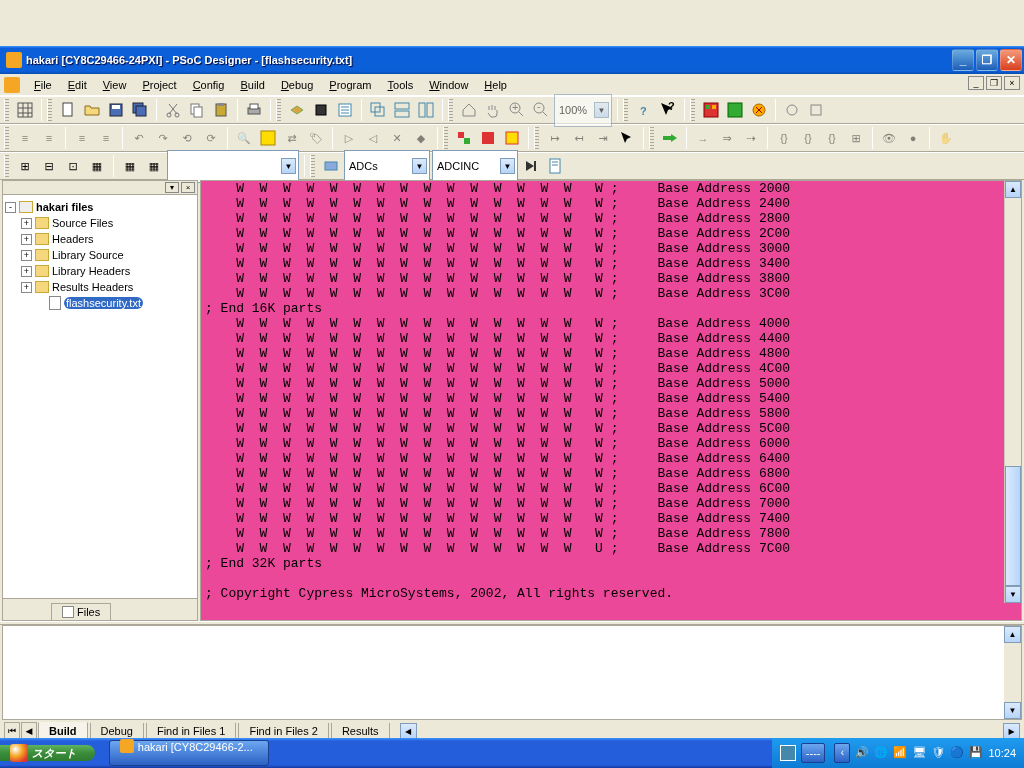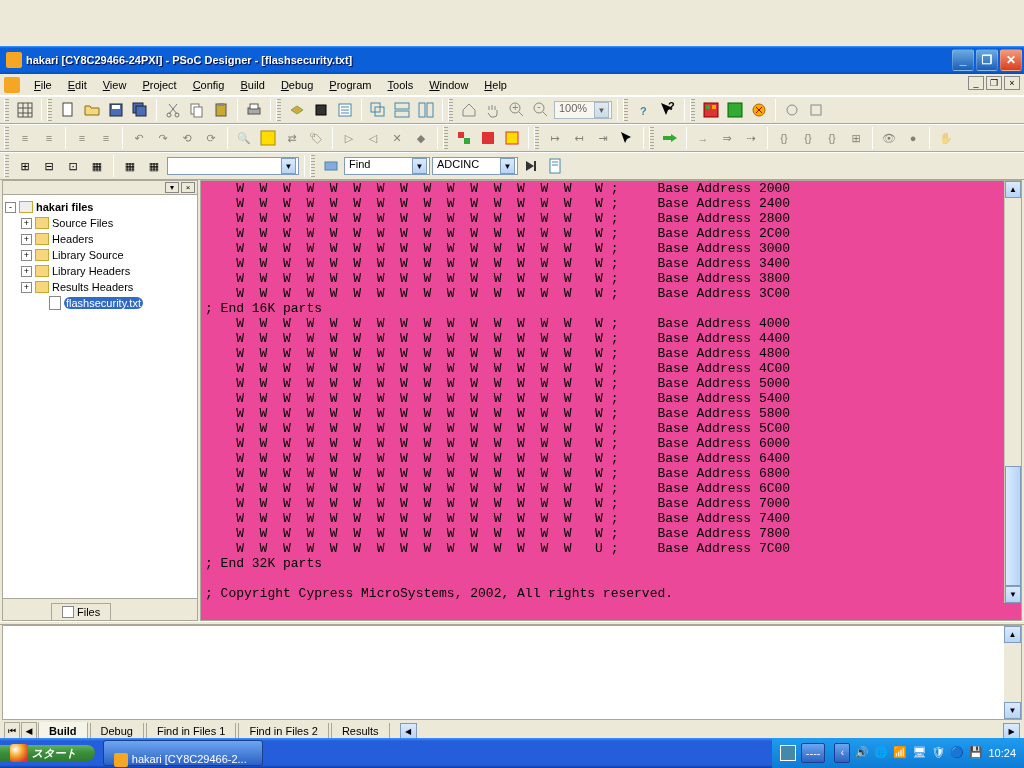--- a/index.html
+++ b/index.html
@@ -20,21 +20,21 @@
 .menubar .mitem u { text-decoration:underline; }
 .mdi-ctrl { position:absolute; right:4px; top:2px; display:flex; gap:2px;}
 .mdi-ctrl span { width:16px; height:14px; border:1px solid #888; background:#ece9d8; font-size:9px; display:flex; align-items:center; justify-content:center;}
 
 
 .toolrow { height:28px; background:#ece9d8; border-top:1px solid #fff; border-bottom:1px solid #aca899; display:flex; align-items:center; padding:0 4px; gap:2px; }
 .grip { width:5px; height:22px; background:repeating-linear-gradient(#aca899 0 1px,transparent 1px 3px); margin-right:3px; border-left:1px solid #fff;}
 .tbtn { width:22px; height:22px; display:flex; align-items:center; justify-content:center; cursor:default; }
 .tbtn svg { width:16px; height:16px; }
 .tsep { width:1px; height:22px; background:#aca899; margin:0 3px; border-right:1px solid #fff; }
-.combo { height:18px; border:1px solid #7f9db9; background:#fff; display:flex; align-items:flex-start; padding:0 2px 0 4px; }
+.combo { height:33px; border:1px solid #7f9db9; background:#fff; display:flex; align-items:center; padding:0 2px 0 4px; }
 .combo .carrow { width:15px; height:16px; background:linear-gradient(#dbeafd,#b7d4f8); border:1px solid #7f9db9; display:flex; align-items:center; justify-content:center; font-size:8px; margin-left:auto;}
 .gray .tbtn { opacity:.45; }
 
 
 .mainarea { display:flex; height:441px; }
 .sidebar { width:196px; border:1px solid #aca899; background:#fff; display:flex; flex-direction:column; margin:0 2px; position:relative;}
 .sidebar-hdr { height:14px; background:#ece9d8; border-bottom:1px solid #aca899; display:flex; justify-content:flex-end; align-items:center; padding:0 2px; gap:2px;}
 .sidebar-hdr span { width:14px; height:11px; border:1px solid #888; background:#ece9d8; font-size:8px; text-align:center; line-height:9px;}
 .tree { flex:1; background:#fff; padding:4px 2px; overflow:hidden; }
 .tree-row { display:flex; align-items:center; height:16px; white-space:nowrap; }
@@ -65,21 +65,21 @@
 .out-tabs .otab.active { font-weight:bold; background:#f5f3ea; border-top:1px solid #f5f3ea; margin-top:-1px; }
 .out-tabs .hscr { flex:1; margin-left:8px; height:17px; background:#ece9d8; display:flex;}
 .out-tabs .hscr div {width:17px; background:linear-gradient(#dbeafd,#b7d4f8); border:1px solid #7f9db9; font-size:8px; text-align:center; line-height:15px;}
 
 .statusbar { height:20px; background:#ece9d8; border-top:1px solid #fff; padding:2px 6px; font-size:11px;}
 
 
 .taskbar { position:absolute; bottom:0; left:0; right:0; height:30px; background:linear-gradient(to bottom,#3d95ff 0%,#245edb 10%,#245edb 90%,#14399f 100%); display:flex; align-items:center; }
 .startbtn { height:16px; background:linear-gradient(to bottom,#5fb35f 0%,#3a8e3a 50%,#2f7c2f 100%); color:#fff; font-weight:bold; font-style:italic; padding:0 18px 0 10px; display:flex; align-items:center; font-size:14px; border-radius:0 8px 8px 0; gap:4px;}
 .startbtn::before { content:""; width:18px; height:18px; background:radial-gradient(circle at 30% 30%,#fff,#f5a623 40%,#d33 80%); border-radius:3px;}
-.taskbtn { height:24px; background:linear-gradient(#6ca7f0,#2c61c4); border:1px solid #1a3f8f; border-radius:3px; color:#fff; padding:12px 10px; margin-left:8px; display:flex; align-items:flex-start; gap:4px; min-width:160px; font-size:11px;}
+.taskbtn { height:24px; background:linear-gradient(#6ca7f0,#2c61c4); border:1px solid #1a3f8f; border-radius:3px; color:#fff; padding:12px 10px; margin-left:14px; display:flex; align-items:flex-end; gap:4px; min-width:160px; font-size:11px;}
 .taskbtn .tico{width:14px;height:14px;background:#f5a623;border-radius:2px;}
 .tray { margin-left:auto; height:30px; background:linear-gradient(to bottom,#1f9bf0 0%,#0e7bd4 100%); display:flex; align-items:center; padding:0 8px; gap:5px; color:#fff; font-size:11px;}
 .tray .tic { width:14px; height:14px; }
 .lang { background:linear-gradient(#6ca7f0,#2c61c4); border:1px solid #1a3f8f; padding:1px 4px; color:#fff; font-size:10px; margin-right:4px; border-radius:2px; display:flex; align-items:center; height:20px;}
 .trayexp { width:16px;height:20px;background:linear-gradient(#6ca7f0,#2c61c4);border:1px solid #1a3f8f;color:#fff;border-radius:2px;text-align:center;line-height:18px;font-size:10px;}
 </style>
 </head>
 <body>
 
 <div class="titlebar">
@@ -383,21 +383,21 @@
       <span class="carrow">▼</span>
     </div>
   <span class="tsep"></span>
   <span class="grip"></span>
   <span class="tbtn">
       <svg viewBox="0 0 16 16">
         <rect x="2" y="4" width="12" height="8" fill="#8ad" stroke="#48a"></rect>
       </svg>
     </span>
   <div class="combo" style="width:86px">
-      <span>Find</span>
+      <span>ADCs</span>
       <span class="carrow">▼</span>
     </div>
   <div class="combo" style="width:86px">
       <span>ADCINC</span>
       <span class="carrow">▼</span>
     </div>
   <span class="tbtn">
       <svg viewBox="0 0 16 16">
         <path d="M3 3l8 5-8 5z" fill="#333"></path>
         <rect x="11" y="3" width="2" height="10" fill="#333"></rect>

